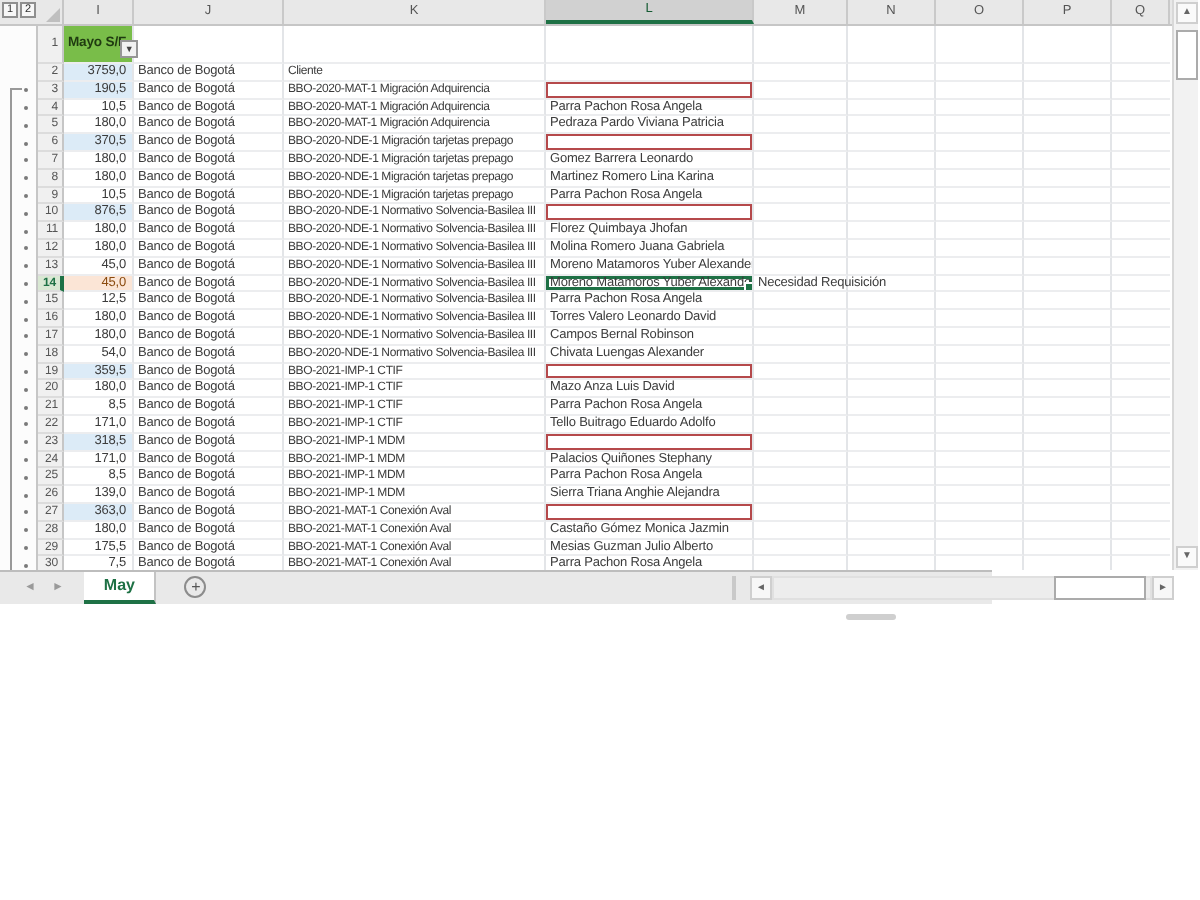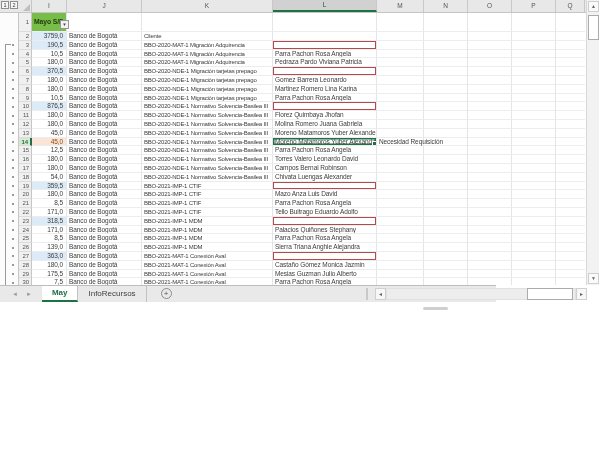--- a/index.html
+++ b/index.html
@@ -581,21 +581,20 @@
     <div class="vthumb"></div>
     <div class="varrow va-down">▼</div>
   </div>
 
   <div class="tabbar">
     <div class="tabnav">
       <span>◄</span>
       <span>►</span>
     </div>
     <div class="tab active">May</div>
-    <div class="tab">InfoRecursos</div>
     <div class="addbtn">+</div>
     <div class="hsplit"></div>
     <span class="ha ha-left">◄</span>
     <div class="htrack"></div>
     <div class="hthumb"></div>
     <span class="ha ha-right">►</span>
   </div>
 
   <div class="dash"></div>
 </div>

